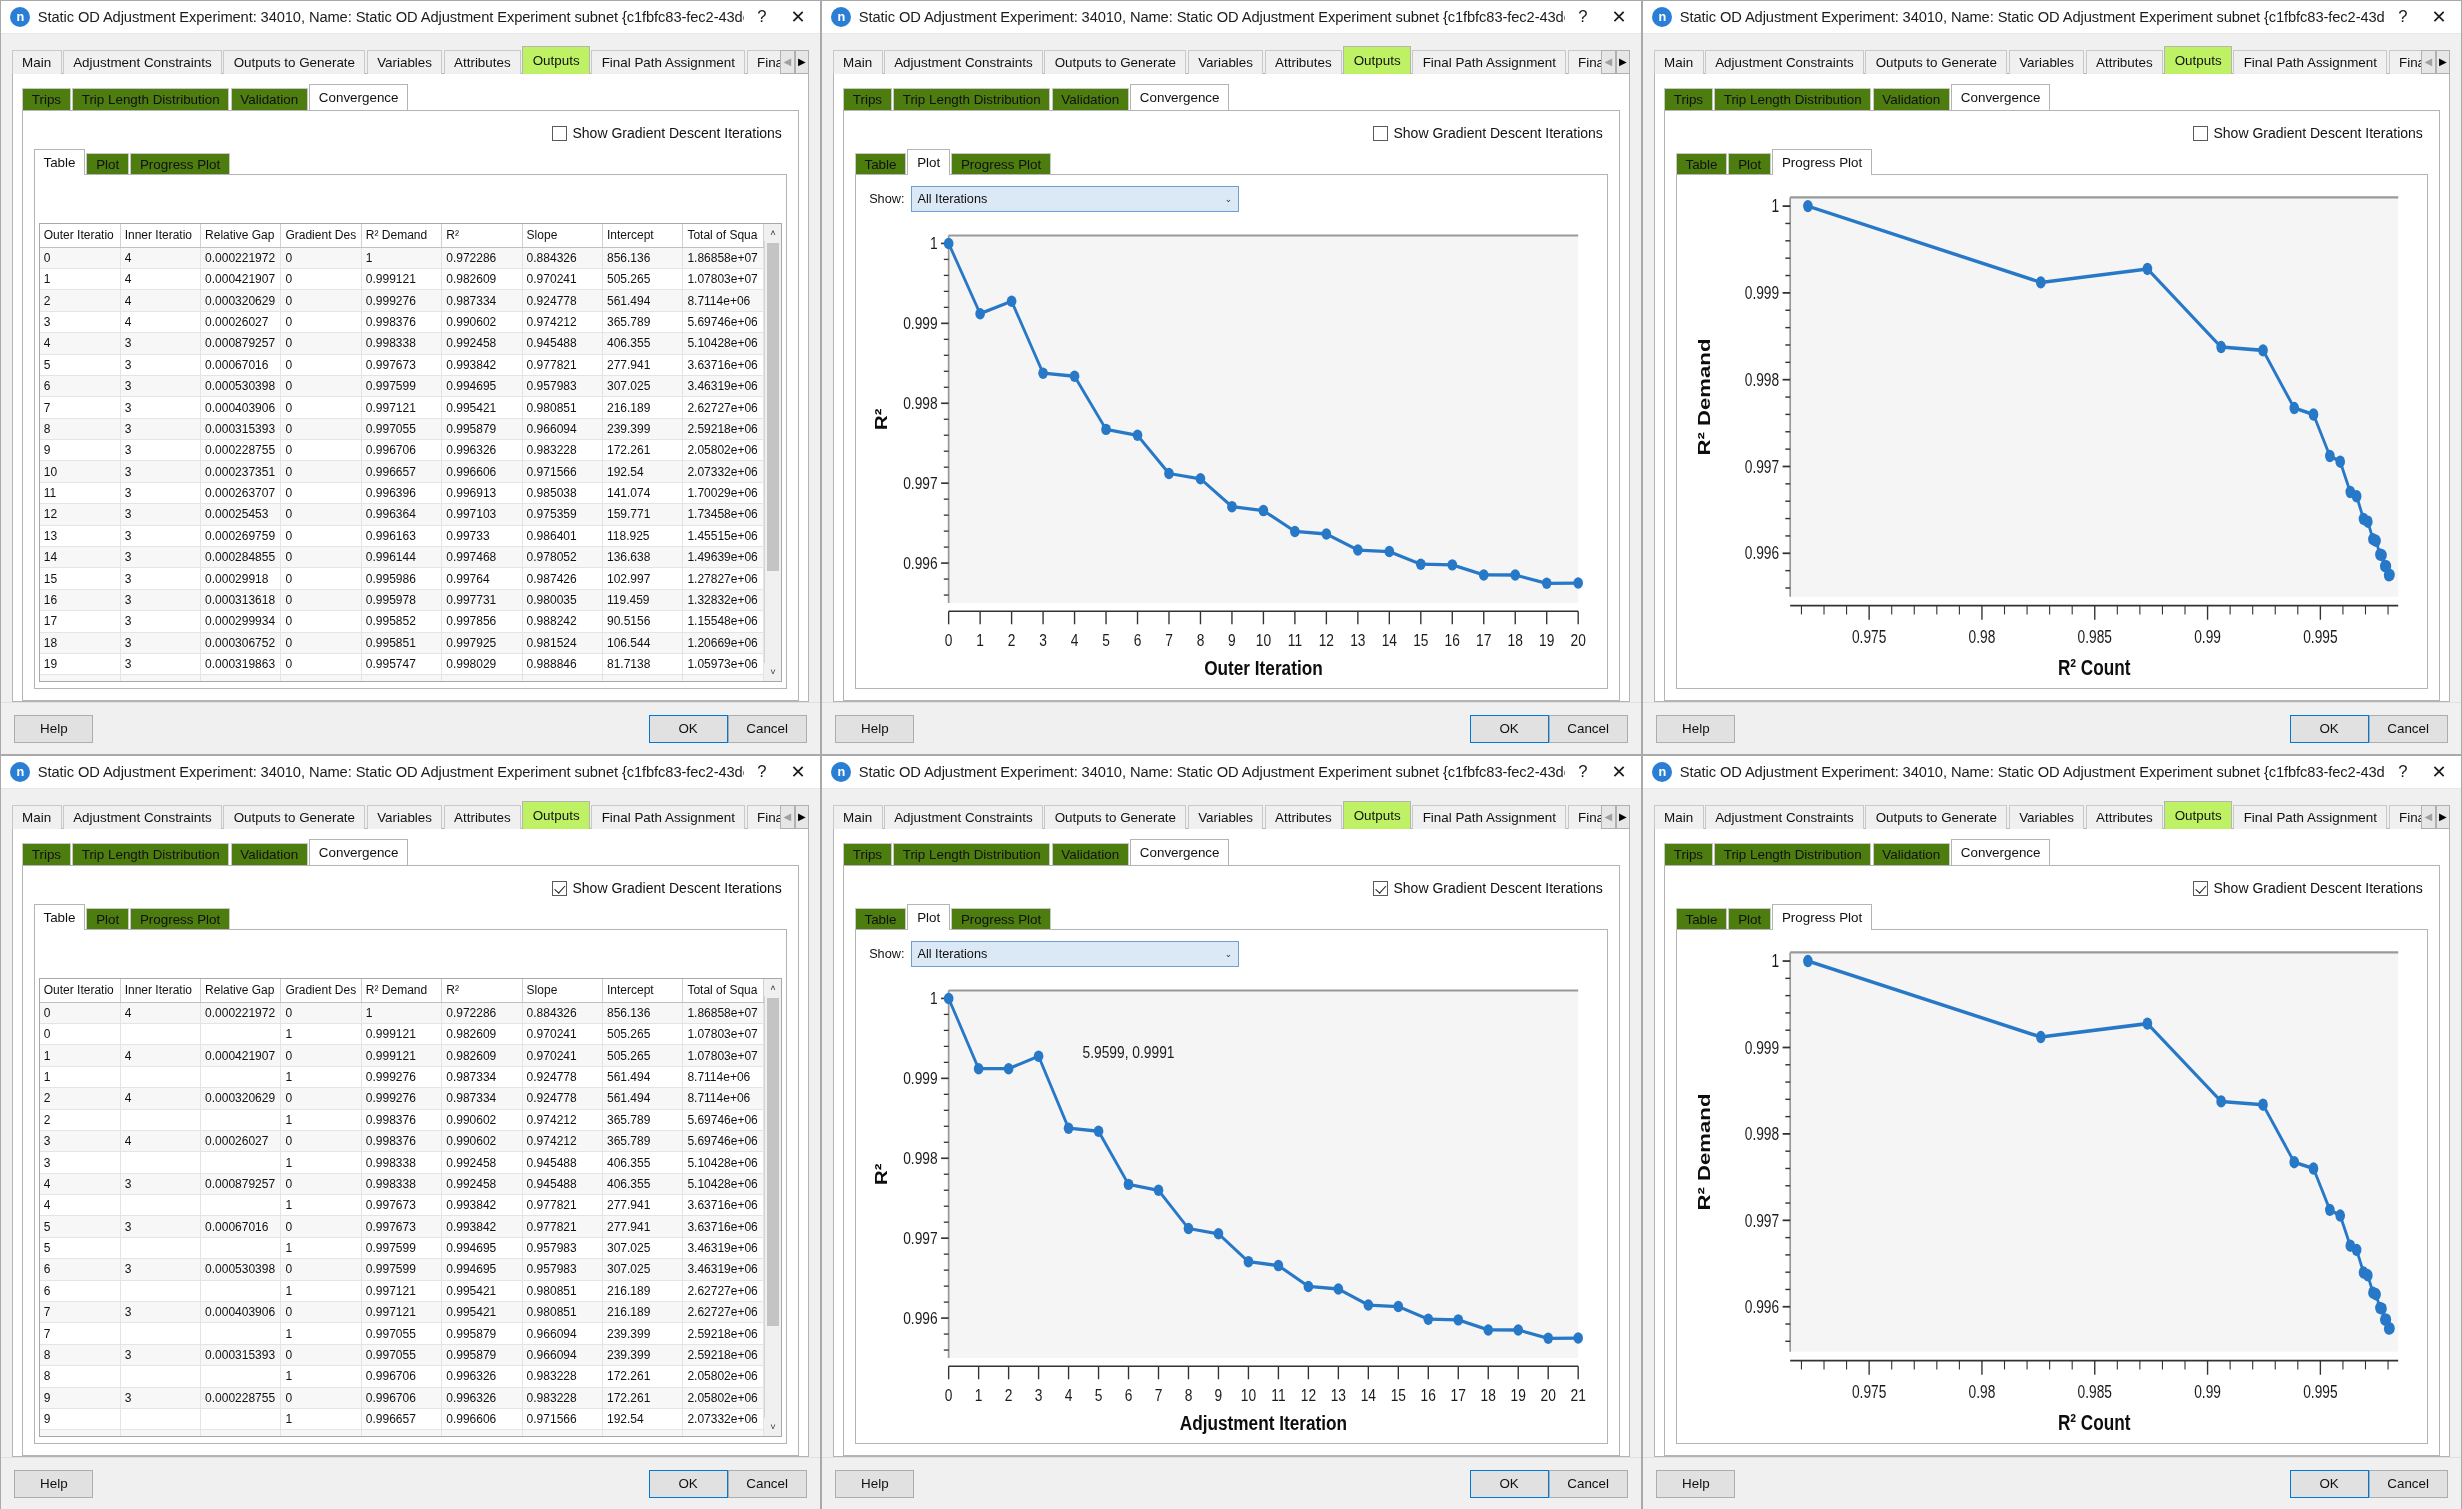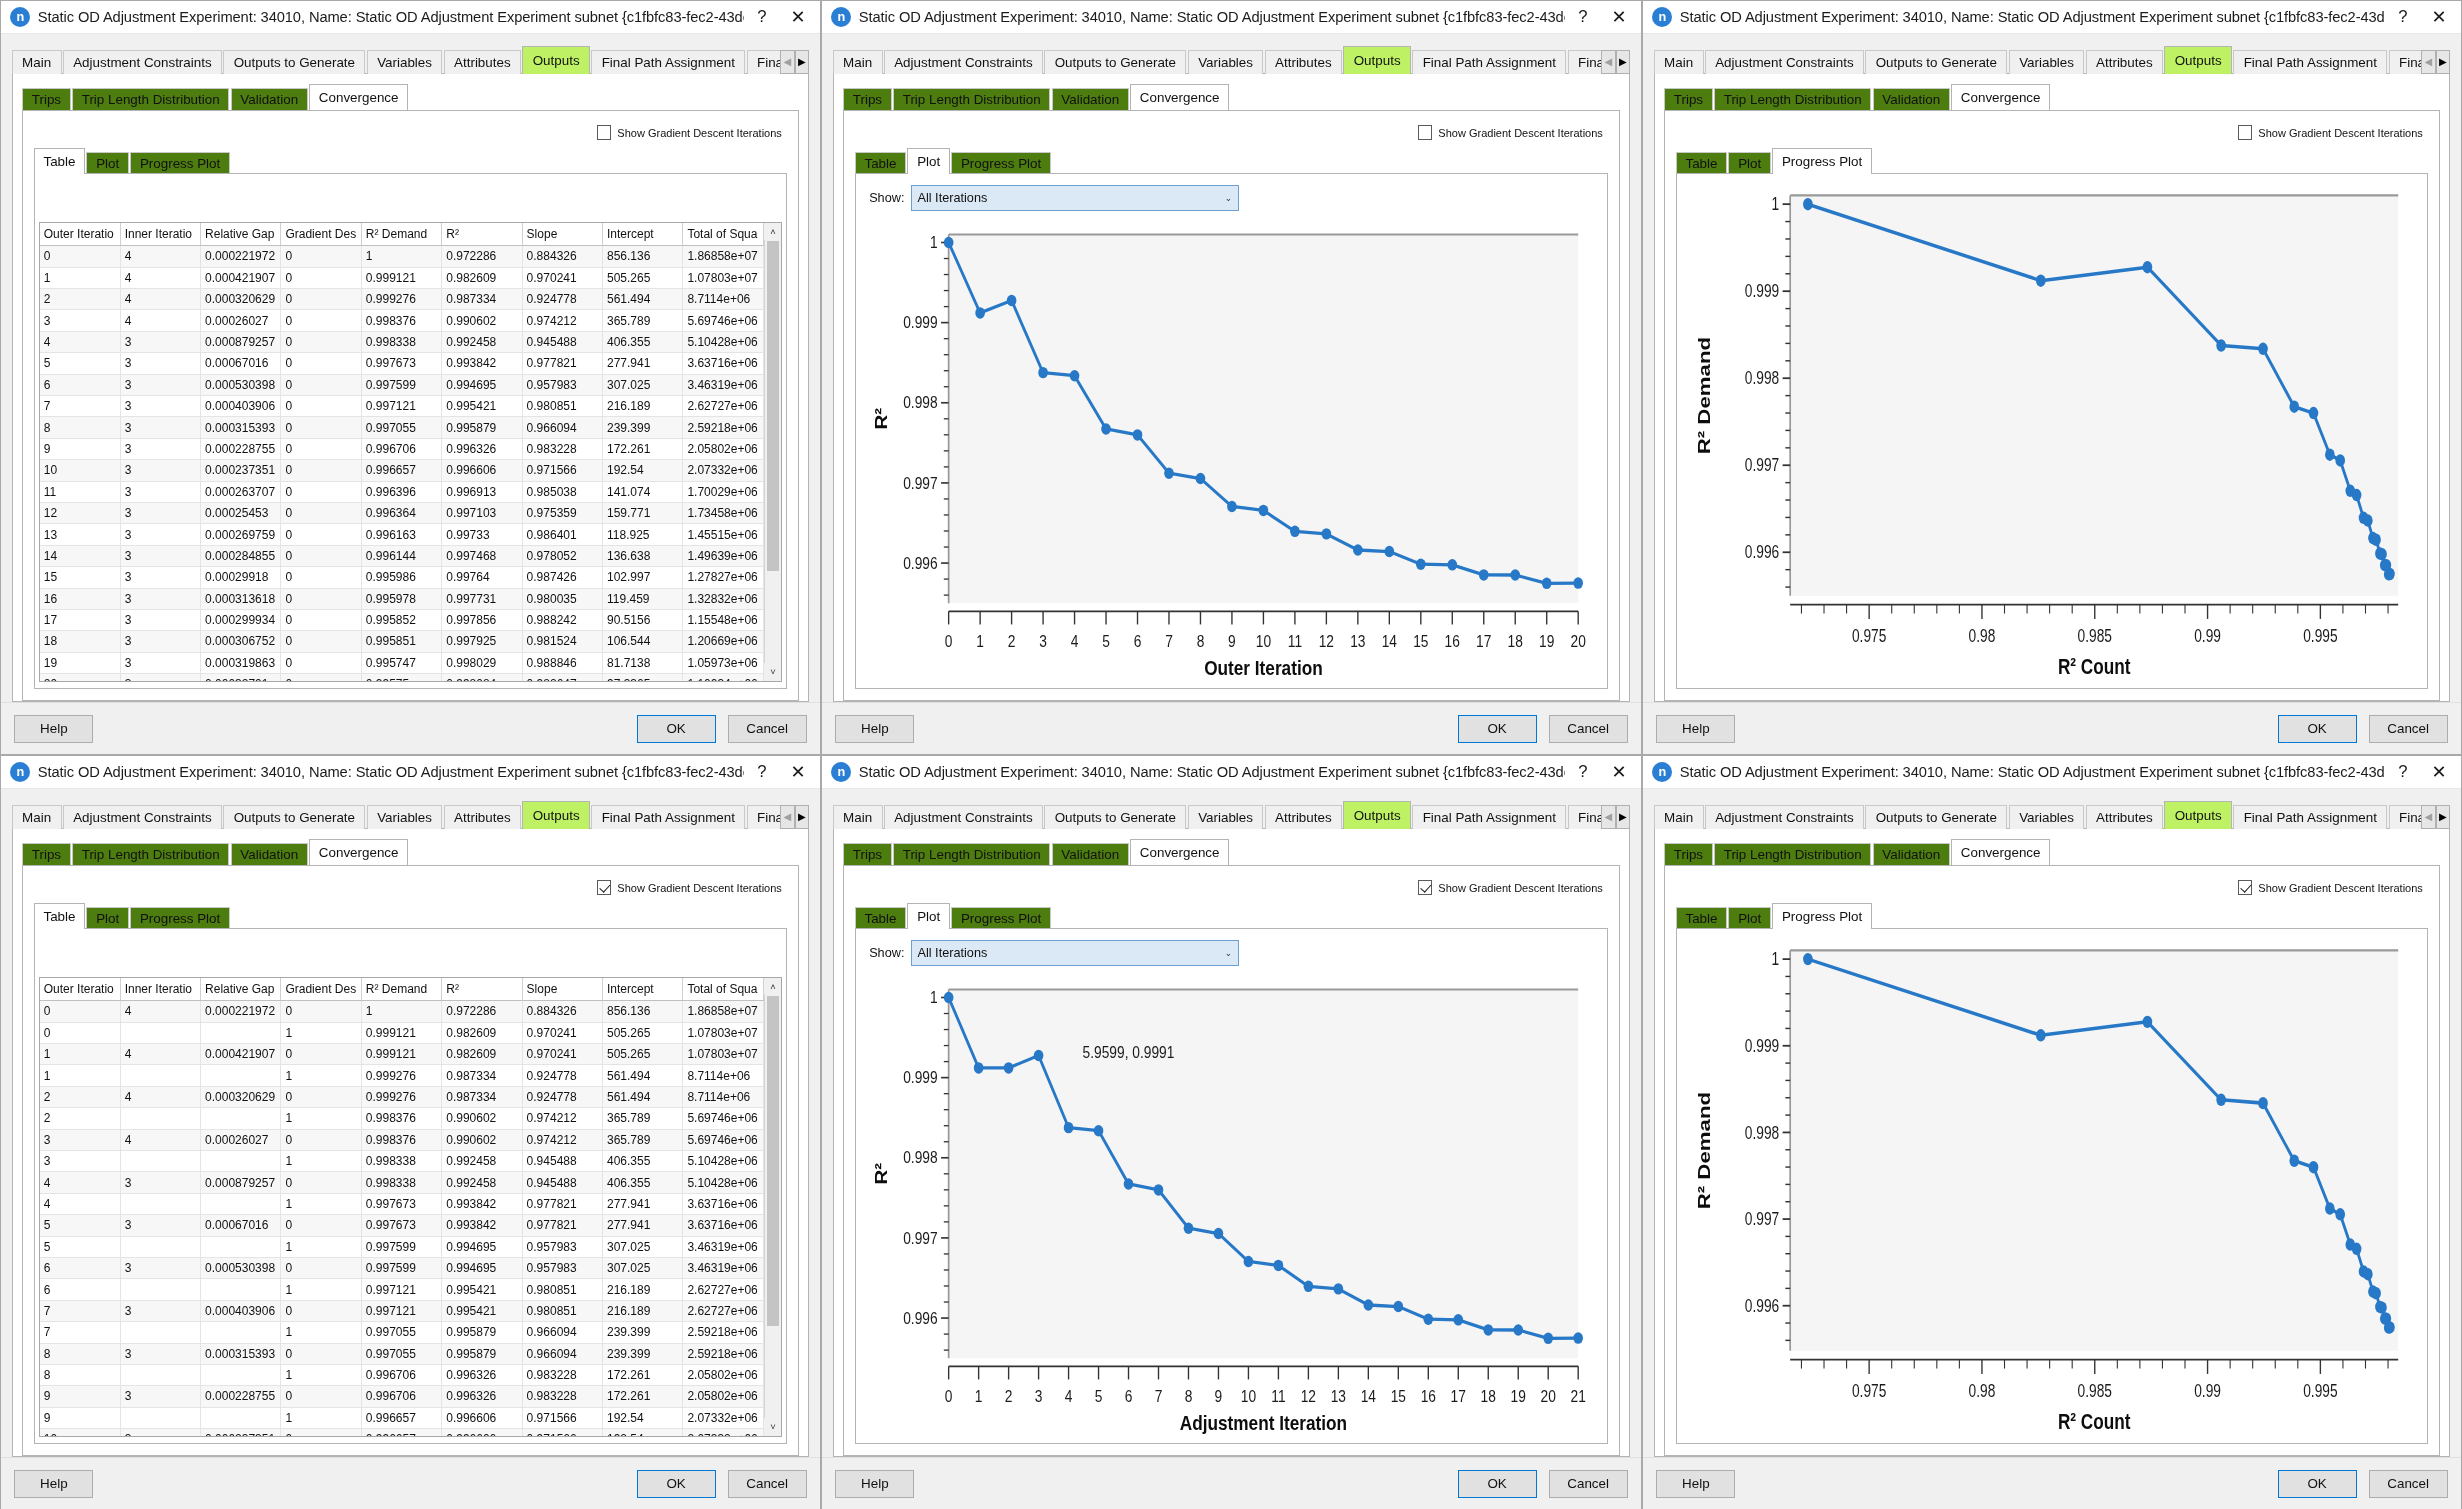--- a/index.html
+++ b/index.html
@@ -161,21 +161,21 @@
   }
   .cbox.checked::after {
     content: "";
     position: absolute;
     left: 4px; top: 0.7px;
     width: 4.7px; height: 8.7px;
     border: solid #1b1b1b;
     border-width: 0 1.5px 1.5px 0;
     transform: rotate(42deg);
   }
-  .cblabel { font-size: 11px; color: #111; white-space: nowrap; }
+  .cblabel { font-size: 14px; color: #111; white-space: nowrap; }
 
   
   .tblbox {
     flex: 1 1 auto;
     border: 0.7px solid #a8a8a8;
     background: #c4b5fd;
     display: flex;
     min-height: 0;
     overflow: hidden;
     position: relative;
@@ -281,21 +281,21 @@
   .btn {
     height: 28px;
     min-width: 79px;
     background: #e1e1e1;
     border: 0.7px solid #adadad;
     font-size: 13.4px; color: #111;
     display: flex; align-items: center; justify-content: center;
   }
   .btn.primary { border: 1.3px solid #0078d7; background: #e1e1e1; }
   .spacer { flex: 1 1 auto; }
-  .btn + .btn { margin-left: 12px; }
+  .btn + .btn { }
 </style>
 </head>
 <body>
 
 <div class="grid" id="grid">
     <div class="win">
       <div class="titlebar">
         <div class="app-icon">n</div>
         <div class="title-text">Static OD Adjustment Experiment: 34010, Name: Static OD Adjustment Experiment subnet {c1fbfc83-fec2-43dc-9f60-b39e973...</div>
         <div class="tb-btn">?</div>

